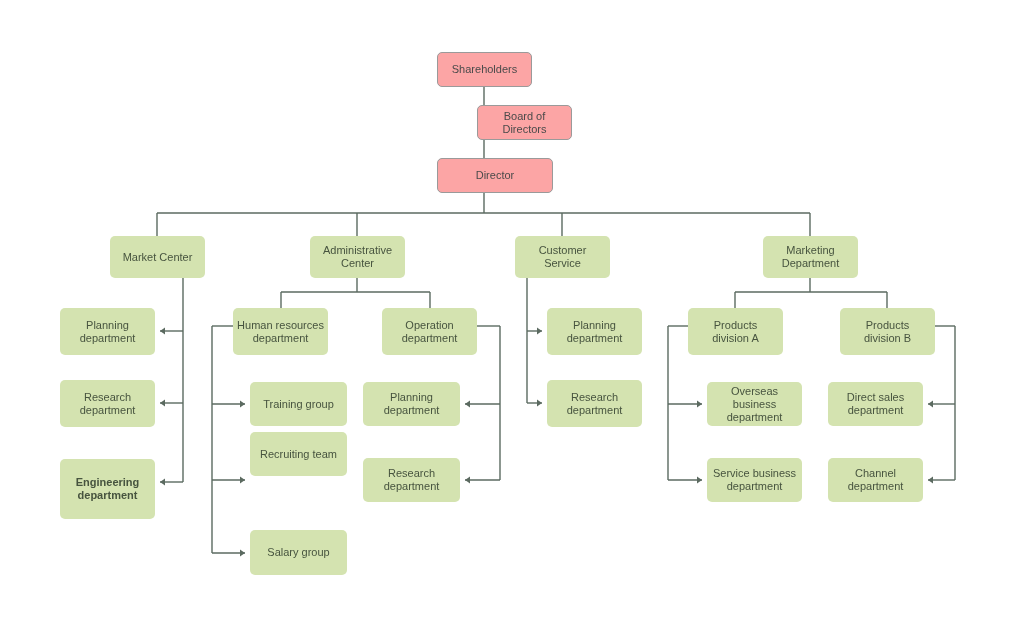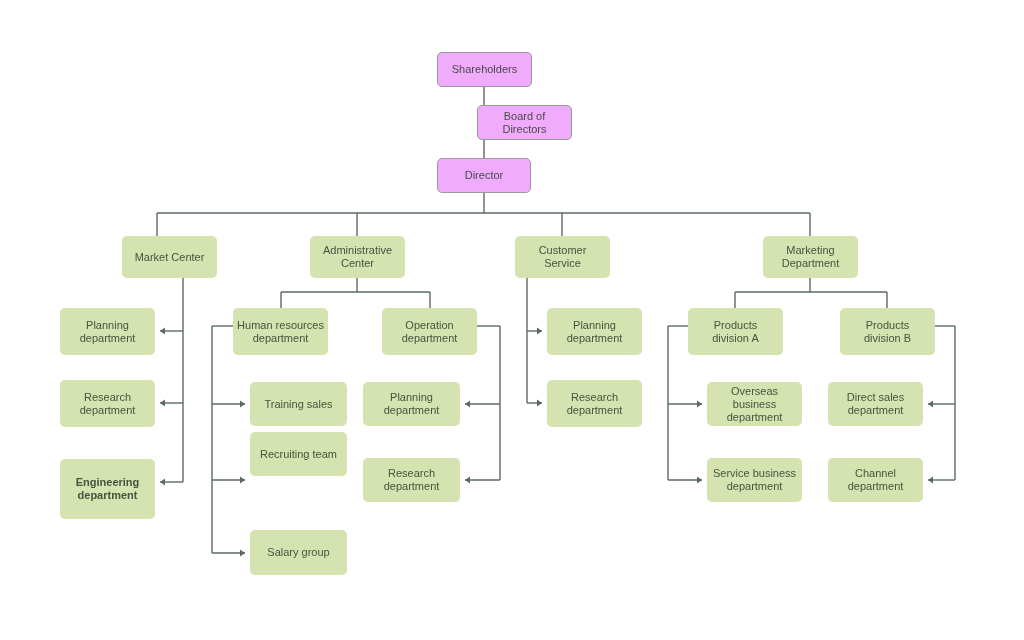--- a/index.html
+++ b/index.html
@@ -5,21 +5,21 @@
   html,body{margin:0;padding:0;background:#ffffff;}
   body{width:1024px;height:640px;overflow:hidden;
        font-family:"Liberation Sans","DejaVu Sans",sans-serif;}
   #stage{position:relative;width:1024px;height:640px;background:#ffffff;}
   svg.wires{position:absolute;left:0;top:0;width:1024px;height:640px;}
   .node{position:absolute;box-sizing:border-box;display:flex;
         align-items:center;justify-content:center;text-align:center;
         border-radius:5px;font-size:11px;line-height:13px;color:#3d4a40;
         padding:2px 4px;}
   .node.green{background:#d4e3b0;color:#47543f;}
-  .node.gray{background:#f0abfc;border:1px solid #9a9a9a;color:#4a4a4a;}
+  .node.gray{background:#fca5a5;border:1px solid #9a9a9a;color:#4a4a4a;}
   .node span{display:block;white-space:pre-line;}
 </style>
 </head>
 <body>
 
 <div id="stage">
   <svg class="wires" id="wires">
       <path d="M484,87 L484,105" stroke="#5b6a60" stroke-width="1.4" fill="none" stroke-linejoin="round"></path>
       <path d="M484,140 L484,158" stroke="#5b6a60" stroke-width="1.4" fill="none" stroke-linejoin="round"></path>
       <path d="M484,193 L484,213" stroke="#5b6a60" stroke-width="1.4" fill="none" stroke-linejoin="round"></path>
@@ -75,24 +75,24 @@
       <polygon points="928,404 933,400.4 933,407.6" fill="#5b6a60"></polygon>
       <polygon points="928,480 933,476.4 933,483.6" fill="#5b6a60"></polygon>
     </svg>
   <div id="nodes">
       <div class="node gray" style="left: 437px; top: 52px; width: 95px; height: 35px;">
         <span>Shareholders</span>
       </div>
       <div class="node gray" style="left: 437px; top: 105px; width: 95px; height: 35px; margin-left: 40px;">
         <span>Board of Directors</span>
       </div>
-      <div class="node gray" style="left: 437px; top: 158px; width: 94px; height: 35px;">
+      <div class="node gray" style="left: 437px; top: 158px; width: 116px; height: 35px;">
         <span>Director</span>
       </div>
-      <div class="node green" style="left: 110px; top: 236px; width: 95px; height: 42px; margin-left: 12px;">
+      <div class="node green" style="left: 110px; top: 236px; width: 95px; height: 42px;">
         <span>Market Center</span>
       </div>
       <div class="node green" style="left: 310px; top: 236px; width: 95px; height: 42px;">
         <span>Administrative
 Center</span>
       </div>
       <div class="node green" style="left: 515px; top: 236px; width: 95px; height: 42px;">
         <span>Customer Service</span>
       </div>
       <div class="node green" style="left: 763px; top: 236px; width: 95px; height: 42px;">
@@ -113,21 +113,21 @@
       </div>
       <div class="node green" style="left: 233px; top: 308px; width: 95px; height: 47px;">
         <span>Human resources
 department</span>
       </div>
       <div class="node green" style="left: 382px; top: 308px; width: 95px; height: 47px;">
         <span>Operation
 department</span>
       </div>
       <div class="node green" style="left: 250px; top: 382px; width: 97px; height: 44px;">
-        <span>Training sales</span>
+        <span>Training group</span>
       </div>
       <div class="node green" style="left: 250px; top: 432px; width: 97px; height: 44px;">
         <span>Recruiting team</span>
       </div>
       <div class="node green" style="left: 250px; top: 530px; width: 97px; height: 45px;">
         <span>Salary group</span>
       </div>
       <div class="node green" style="left: 363px; top: 382px; width: 97px; height: 44px;">
         <span>Planning department</span>
       </div>

